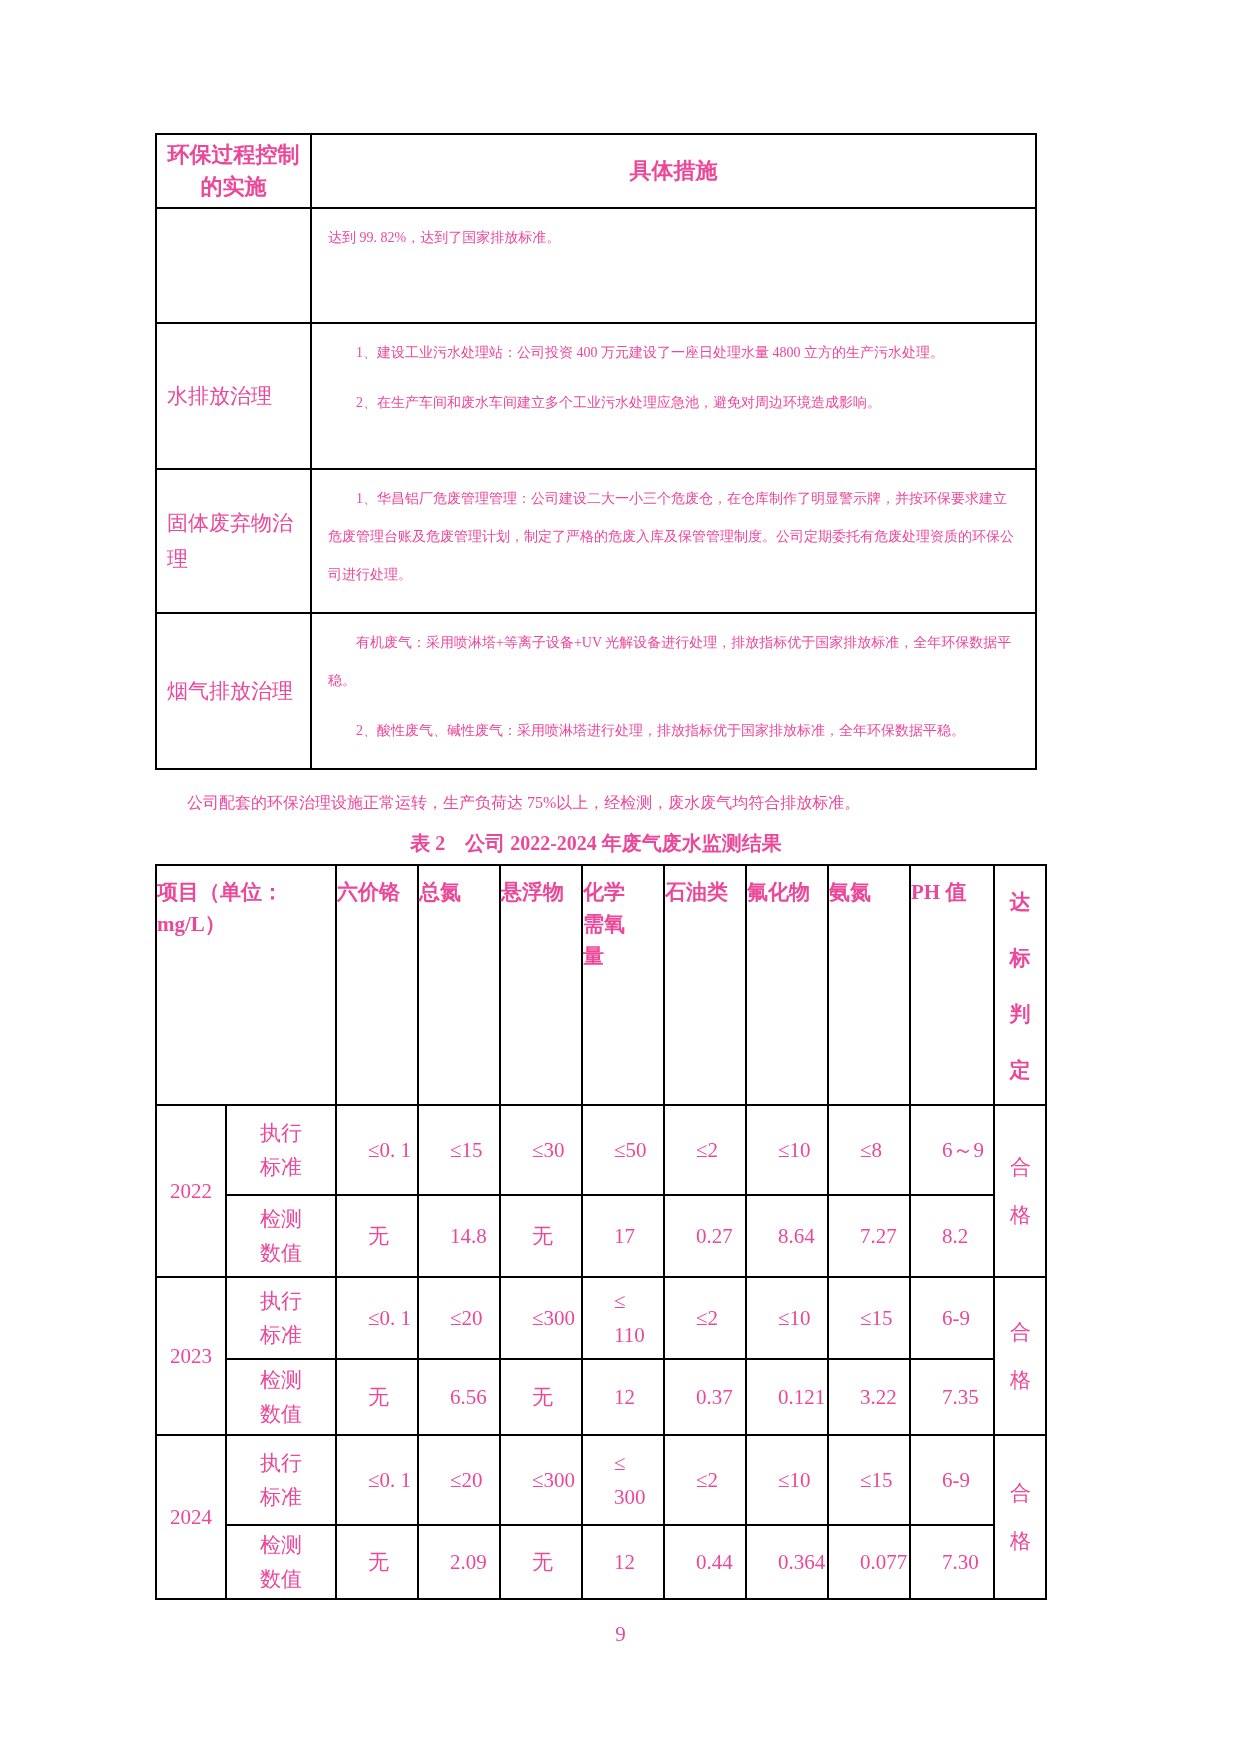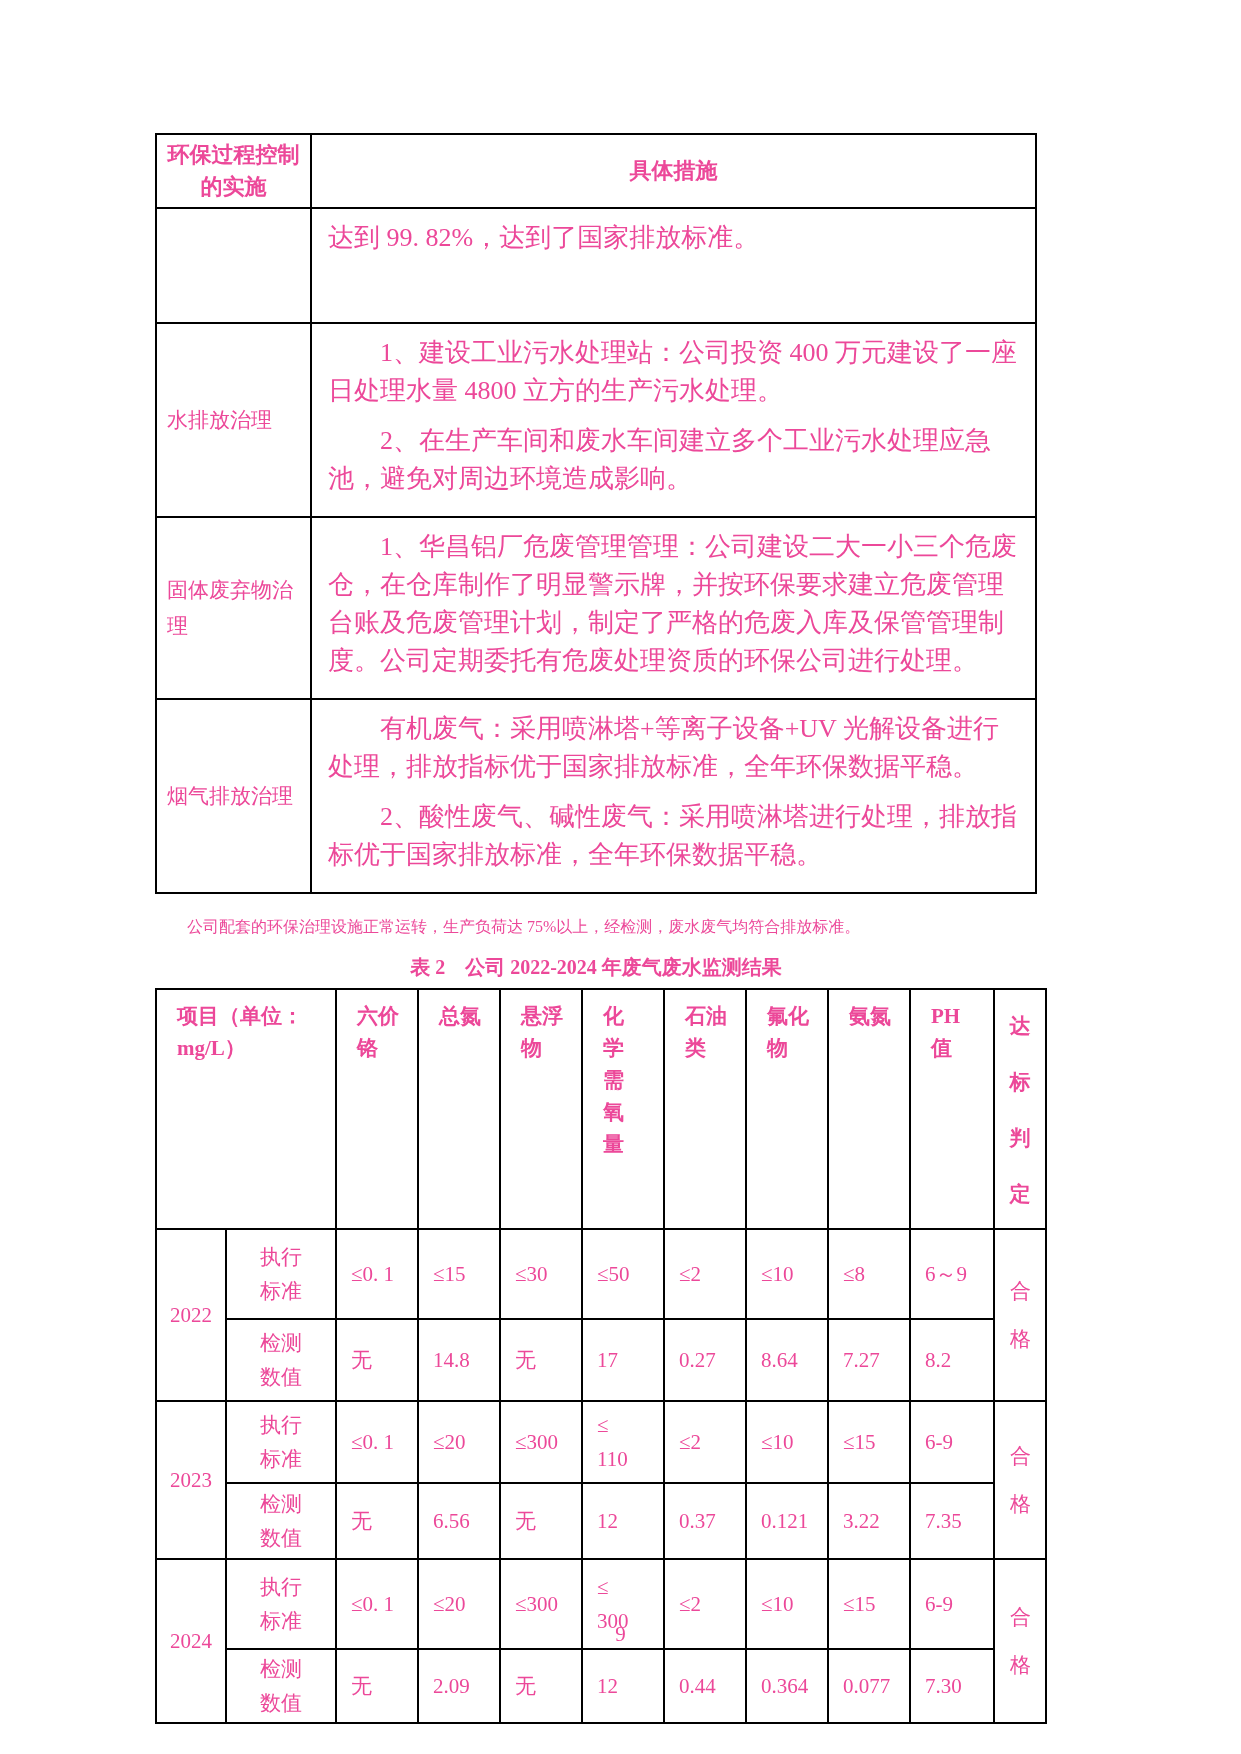--- a/index.html
+++ b/index.html
@@ -34,21 +34,21 @@
     font-weight: bold;
     font-size: 22px;
     line-height: 32px;
     padding: 4px 6px;
   }
   .t1 .content-cell {
     vertical-align: top;
     padding: 10px 16px 6px 16px;
   }
   .t1 .content-cell p {
-    font-size: 26px;
+    font-size: 14px;
     line-height: 38px;
     text-indent: 2em;
     margin-bottom: 12px;
   }
   .t1 .content-cell p.noindent { text-indent: 0; }
 
   
   .body-par {
     margin-top: 16px;
     font-size: 16px;
@@ -63,41 +63,41 @@
     font-weight: bold;
     line-height: 30px;
   }
 
   
   .t2 { margin-top: 6px; width: 885px; }
   .t2 td { font-size: 21px; line-height: 32px; }
   .t2 .h {
     font-weight: bold;
     vertical-align: top;
-    padding: 10px 10px 0 20px;
+    padding: 10px 10px 0 0;
     text-align: left;
   }
   .t2 .h.w2 { padding-right: 24px; } 
   .t2 .vhead {
     font-weight: bold;
     vertical-align: top;
     text-align: center;
     padding: 8px 12px 0 12px;
     line-height: 56px;
   }
   .t2 .year-cell { text-align: center; vertical-align: middle; }
   .t2 .type-cell {
     padding: 0 28px;
     text-align: center;
     vertical-align: middle;
     line-height: 34px;
   }
   .t2 .val {
     text-align: left;
-    padding-left: 14px;
+    padding-left: 31px;
     vertical-align: middle;
     white-space: pre-line;
     line-height: 34px;
   }
   .t2 .verdict {
     text-align: right;
     vertical-align: middle;
     padding: 0 14px;
     line-height: 48px;
   }

